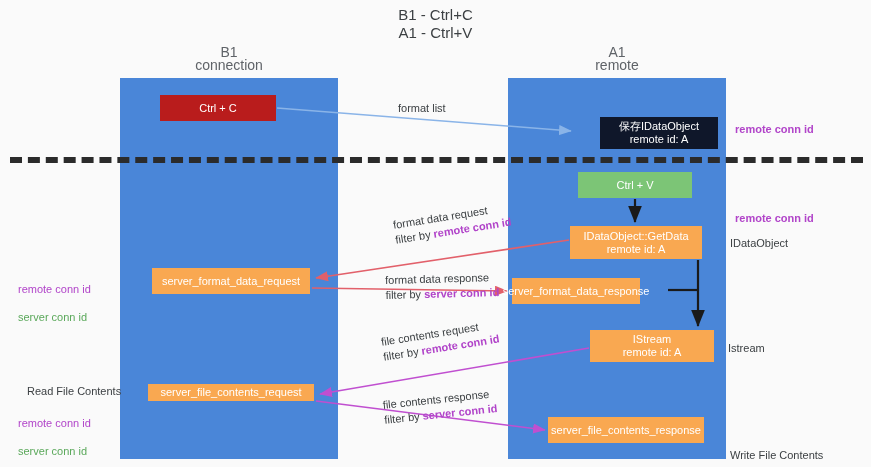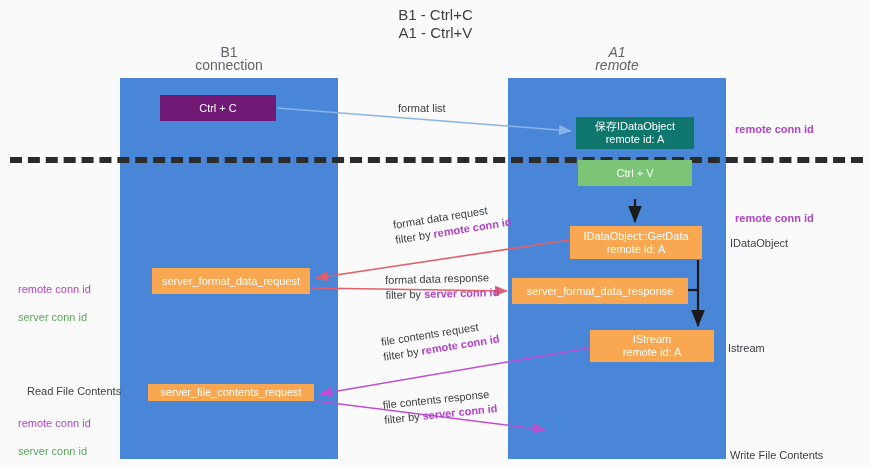--- a/index.html
+++ b/index.html
@@ -29,21 +29,21 @@
   
   .lane-head {
     position: absolute;
     text-align: center;
     font-size: 14px;
     line-height: 13px;
     color: #5f6368;
     white-space: pre-line;
   }
   #lane-head-b1 { left: 120px; width: 218px; top: 46px; }
-  #lane-head-a1 { left: 508px; width: 218px; top: 46px; font-style: italic; }
+  #lane-head-a1 { left: 508px; width: 218px; top: 46px; }
 
   
   .lane {
     position: absolute;
     background: #4a86d8;
     top: 78px;
     height: 381px;
   }
   #lane-b1 { left: 120px; width: 218px; }
   #lane-a1 { left: 508px; width: 218px; }
@@ -72,24 +72,24 @@
     padding: 2px 4px;
     white-space: pre-line;
   }
   .node.green  { background: #7cc576; }
   .node.orange { background: #f9a council; }
   .node.orange { background: #f9a council; }
   .orange { background: #f9a851; }
 
   #node-ctrlc     { left: 160px; top: 95px;  width: 116px; height: 26px; }
   #node-idataobj  { left: 576px; top: 117px; width: 118px; height: 32px; }
-  #node-ctrlv     { left: 578px; top: 160px; width: 114px; height: 26px; }
+  #node-ctrlv     { left: 578px; top: 172px; width: 114px; height: 26px; }
   #node-getdata   { left: 570px; top: 226px; width: 132px; height: 33px; }
   #node-sfdreq    { left: 152px; top: 268px; width: 158px; height: 26px; }
-  #node-sfdresp   { left: 512px; top: 278px; width: 176px; height: 26px; }
+  #node-sfdresp   { left: 512px; top: 278px; width: 128px; height: 26px; }
   #node-istream   { left: 590px; top: 330px; width: 124px; height: 32px; }
   #node-sfcreq    { left: 148px; top: 384px; width: 166px; height: 17px; }
   #node-sfcresp   { left: 548px; top: 417px; width: 156px; height: 26px; }
 
   
   .ann {
     position: absolute;
     font-size: 11px;
     line-height: 14px;
     white-space: pre-line;
@@ -172,31 +172,32 @@
 
     <path d="M668,290 L698,290" stroke="#1a1a1a" stroke-width="2.2" fill="none"></path>
 
     <path d="M589,348 L320,394" stroke="#c04fd0" stroke-width="1.6" fill="none" marker-end="url(#ah-mag)"></path>
 
     <path d="M316,401 L545,430" stroke="#c04fd0" stroke-width="1.6" fill="none" marker-end="url(#ah-mag)"></path>
   </svg>
 
   <div id="divider" style="border-top-color: rgb(43, 43, 43);"></div>
 
-  <div class="node green" id="node-ctrlc" style="background: #701a75; text-align: center;">Ctrl + C</div>
-  <div class="node orange" id="node-idataobj" style="background: #0f766e;">保存IDataObject
+  <div class="node green" id="node-ctrlc" style="background: #b91c1c; text-align: center;">Ctrl + C</div>
+  <div class="node orange" id="node-idataobj" style="background: #0f172a; margin-left: 24px;">保存IDataObject
 remote id: A</div>
   <div class="node green" id="node-ctrlv" style="background: rgb(124, 197, 118);">Ctrl + V</div>
   <div class="node orange" id="node-getdata" style="background: rgb(249, 168, 81);">IDataObject::GetData
 remote id: A</div>
   <div class="node orange" id="node-sfdreq" style="background: rgb(249, 168, 81);">server_format_data_request</div>
   <div class="node orange" id="node-sfdresp" style="background: rgb(249, 168, 81);">server_format_data_response</div>
   <div class="node orange" id="node-istream" style="background: rgb(249, 168, 81);">IStream
 remote id: A</div>
   <div class="node orange" id="node-sfcreq" style="background: rgb(249, 168, 81);">server_file_contents_request</div>
+  <div class="node orange" id="node-sfcresp" style="background: rgb(249, 168, 81);">server_file_contents_response</div>
 
   <div class="edge-label" id="lbl-formatlist">format list</div>
 
   <div class="edge-label" id="lbl-fdreq">
     <div>format data request</div>
     <div><span>filter by </span><b class="pc" style="color: rgb(177, 68, 201);">remote conn id</b></div>
   </div>
 
   <div class="edge-label" id="lbl-fdresp">
     <div>format data response</div>

